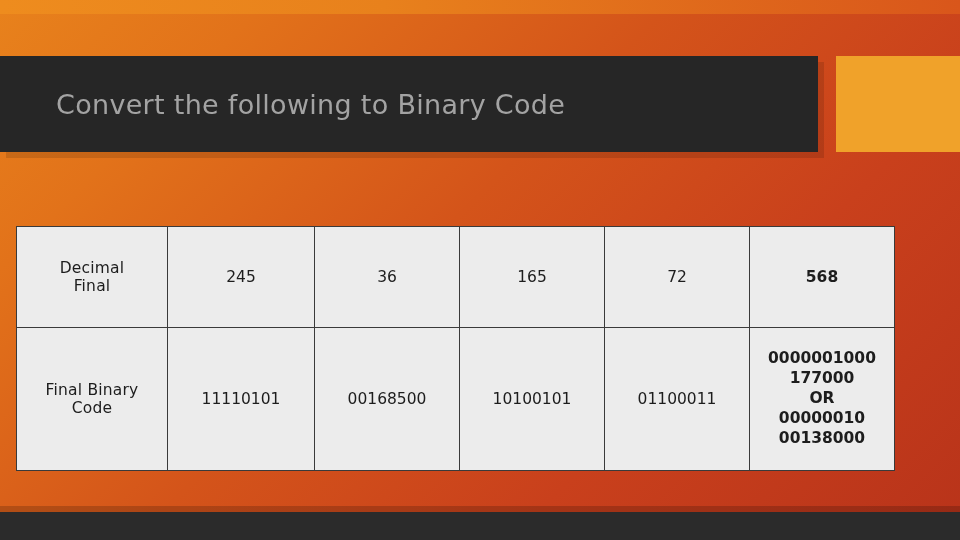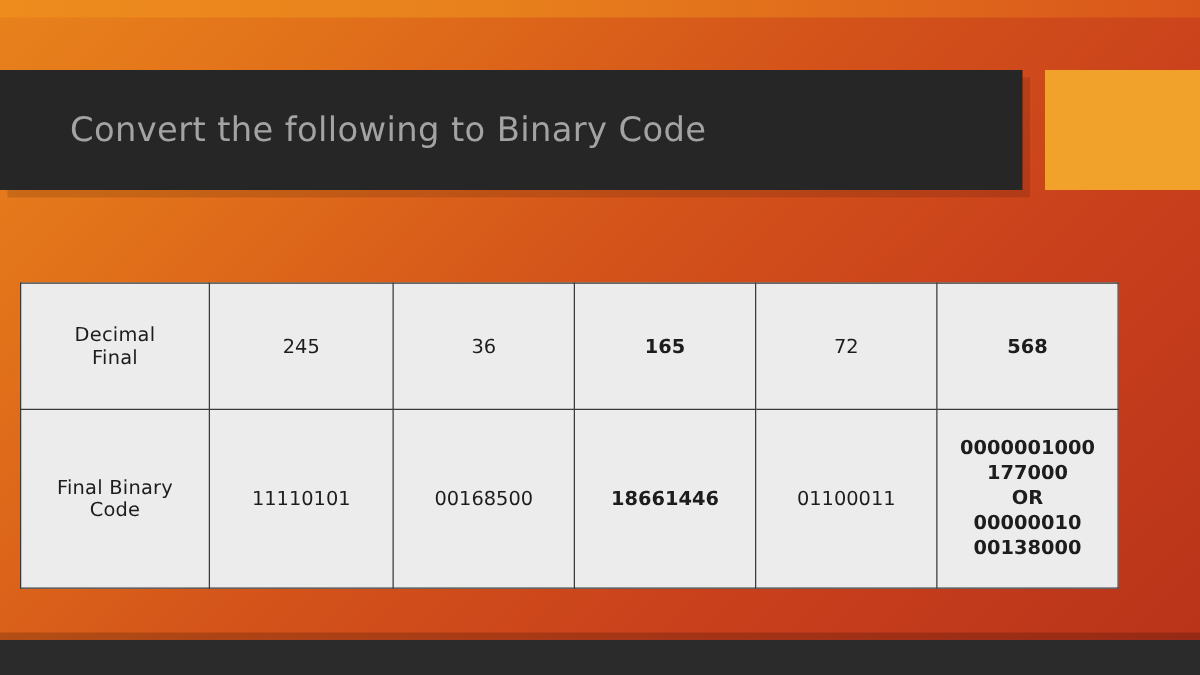--- a/index.html
+++ b/index.html
@@ -95,21 +95,21 @@
     font-family: "DejaVu Sans", sans-serif;
     padding: 4px 2px;
   }
   td.row-header {
     font-size: 15.5px;
     letter-spacing: 0.2px;
   }
   .col-head { width: 146px; border-radius: 21px; }
   .col-d1 { width: 142px; margin-top: 26px; }
   .col-d2 { width: 140px; }
-  .col-d3 { width: 140px; font-weight: bold; }
+  .col-d3 { width: 140px; }
   .col-d4 { width: 140px; }
   .col-d5 { width: 140px; font-weight: bold; }
   tr.row-decimal td { height: 92px; }
   tr.row-binary td { height: 134px; }
   .multiline {
     line-height: 1.28;
     font-size: 15.5px;
   }
   .multiline div { white-space: nowrap; }
 </style>
@@ -139,21 +139,21 @@
           <td class="col-d4">72</td>
           <td class="col-d5">568</td>
         </tr>
         <tr class="row-binary">
           <td class="row-header col-head">
             <div>Final Binary</div>
             <div>Code</div>
           </td>
           <td class="col-d1">11110101</td>
           <td class="col-d2">00168500</td>
-          <td class="col-d3">18661446</td>
+          <td class="col-d3">10100101</td>
           <td class="col-d4">01100011</td>
           <td class="col-d5 multiline">
             <div>0000001000</div>
             <div>177000</div>
             <div>OR</div>
             <div>00000010</div>
             <div>00138000</div>
           </td>
         </tr>
       </tbody>

